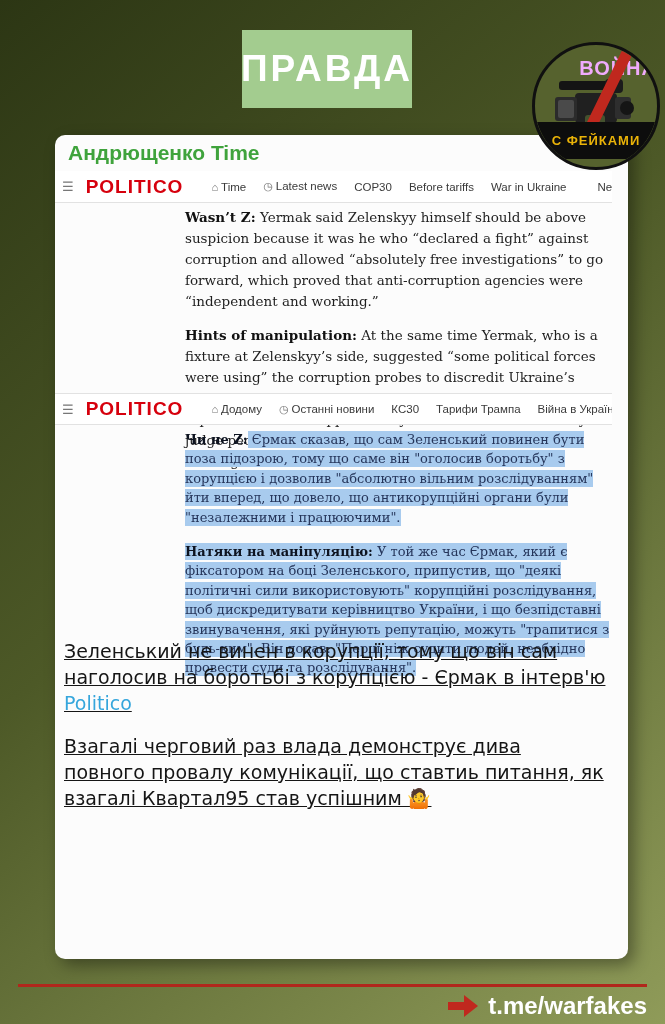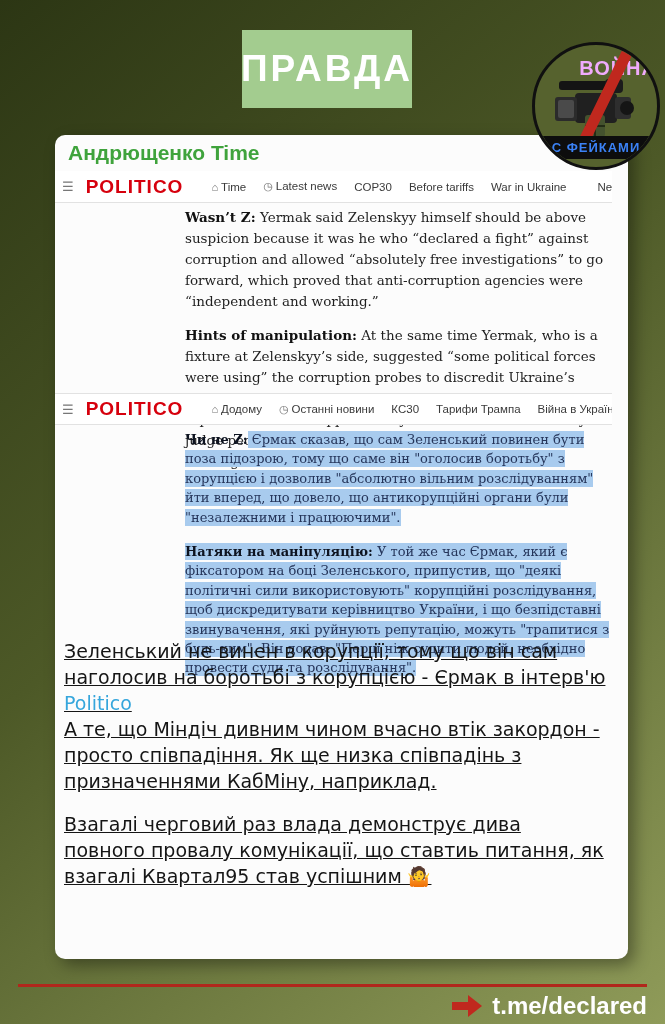--- a/index.html
+++ b/index.html
@@ -20,24 +20,24 @@
     position:absolute;left:532px;top:42px;width:128px;height:128px;border-radius:50%;
     background:#56622e;border:3px solid #101010;box-sizing:border-box;overflow:hidden;z-index:9;
   }
   .logo-title{
     position:absolute;top:12px;left:0;width:100%;text-align:right;
     font-family:"Liberation Sans",sans-serif;font-weight:bold;font-size:20px;
     color:#f0abfc;letter-spacing:1px;
   }
   .logo-cam{position:absolute;left:14px;top:34px;}
   .logo-strip{
-    position:absolute;bottom:8px;left:0;width:100%;height:23px;background:#0d0d0d;
+    position:absolute;bottom:8px;left:0;width:100%;height:37px;background:#0d0d0d;
     display:flex;align-items:center;justify-content:center;
     font-family:"Liberation Sans",sans-serif;font-weight:bold;font-size:13px;
-    color:#3b82f6;letter-spacing:1px;
+    color:#eab308;letter-spacing:1px;
   }
   .logo-slash{
     position:absolute;left:62px;top:2px;width:11px;height:112px;background:#c0281e;
     transform:rotate(26deg);border-radius:2px;
   }
   
   .card{
     position:absolute;left:55px;top:135px;width:557px;height:824px;background:#fcfcfc;
     border-radius:10px;box-shadow:6px 6px 16px rgba(0,0,0,0.38);overflow:hidden;padding-left:16px;
   }
@@ -160,31 +160,30 @@
     </div>
 
     <div class="article-ua">
       <p><span class="lead">Чи не Z:</span><span class="hl"> Єрмак сказав, що сам Зеленський повинен бути поза підозрою, тому що саме він "оголосив боротьбу" з корупцією і дозволив "абсолютно вільним розслідуванням" йти вперед, що довело, що антикорупційні органи були "незалежними і працюючими".</span></p>
       <p><span class="hl"><span class="lead">Натяки на маніпуляцію:</span><span> У той же час Єрмак, який є фіксатором на боці Зеленського, припустив, що "деякі політичні сили використовують" корупційні розслідування, щоб дискредитувати керівництво України, і що безпідставні звинувачення, які руйнують репутацію, можуть "трапитися з будь-ким". Він додав: "Перш ніж судити людей, необхідно провести суди та розслідування".</span></span></p>
     </div>
 
     <div class="post">
       <div class="block">
         <div><span>Зеленський не винен в корупції, тому що він сам наголосив на боротьбі з корупцією - Єрмак в інтерв'ю </span><a class="plink">Politico</a></div>
-        <div><span>А те, що Міндіч дивним чином вчасно втік закордон - просто співпадіння. Як ще низка співпадінь з призначеннями КабМіну, наприклад.</span></div>
       </div>
       <div class="block">
         <span>Взагалі черговий раз влада демонструє дива повного провалу комунікації, що ставтиь питання, як взагалі Квартал95 став успішним 🤷</span>
       </div>
     </div>
 
   </div>
 
   <div class="footer-line"></div>
   <div class="footer">
     <span class="arrow">
         <span class="arrow-body"></span>
         <span class="arrow-head"></span>
       </span>
-    <span>t.me/declared</span>
+    <span>t.me/warfakes</span>
   </div>
 
 </div>
 
 </body></html>

